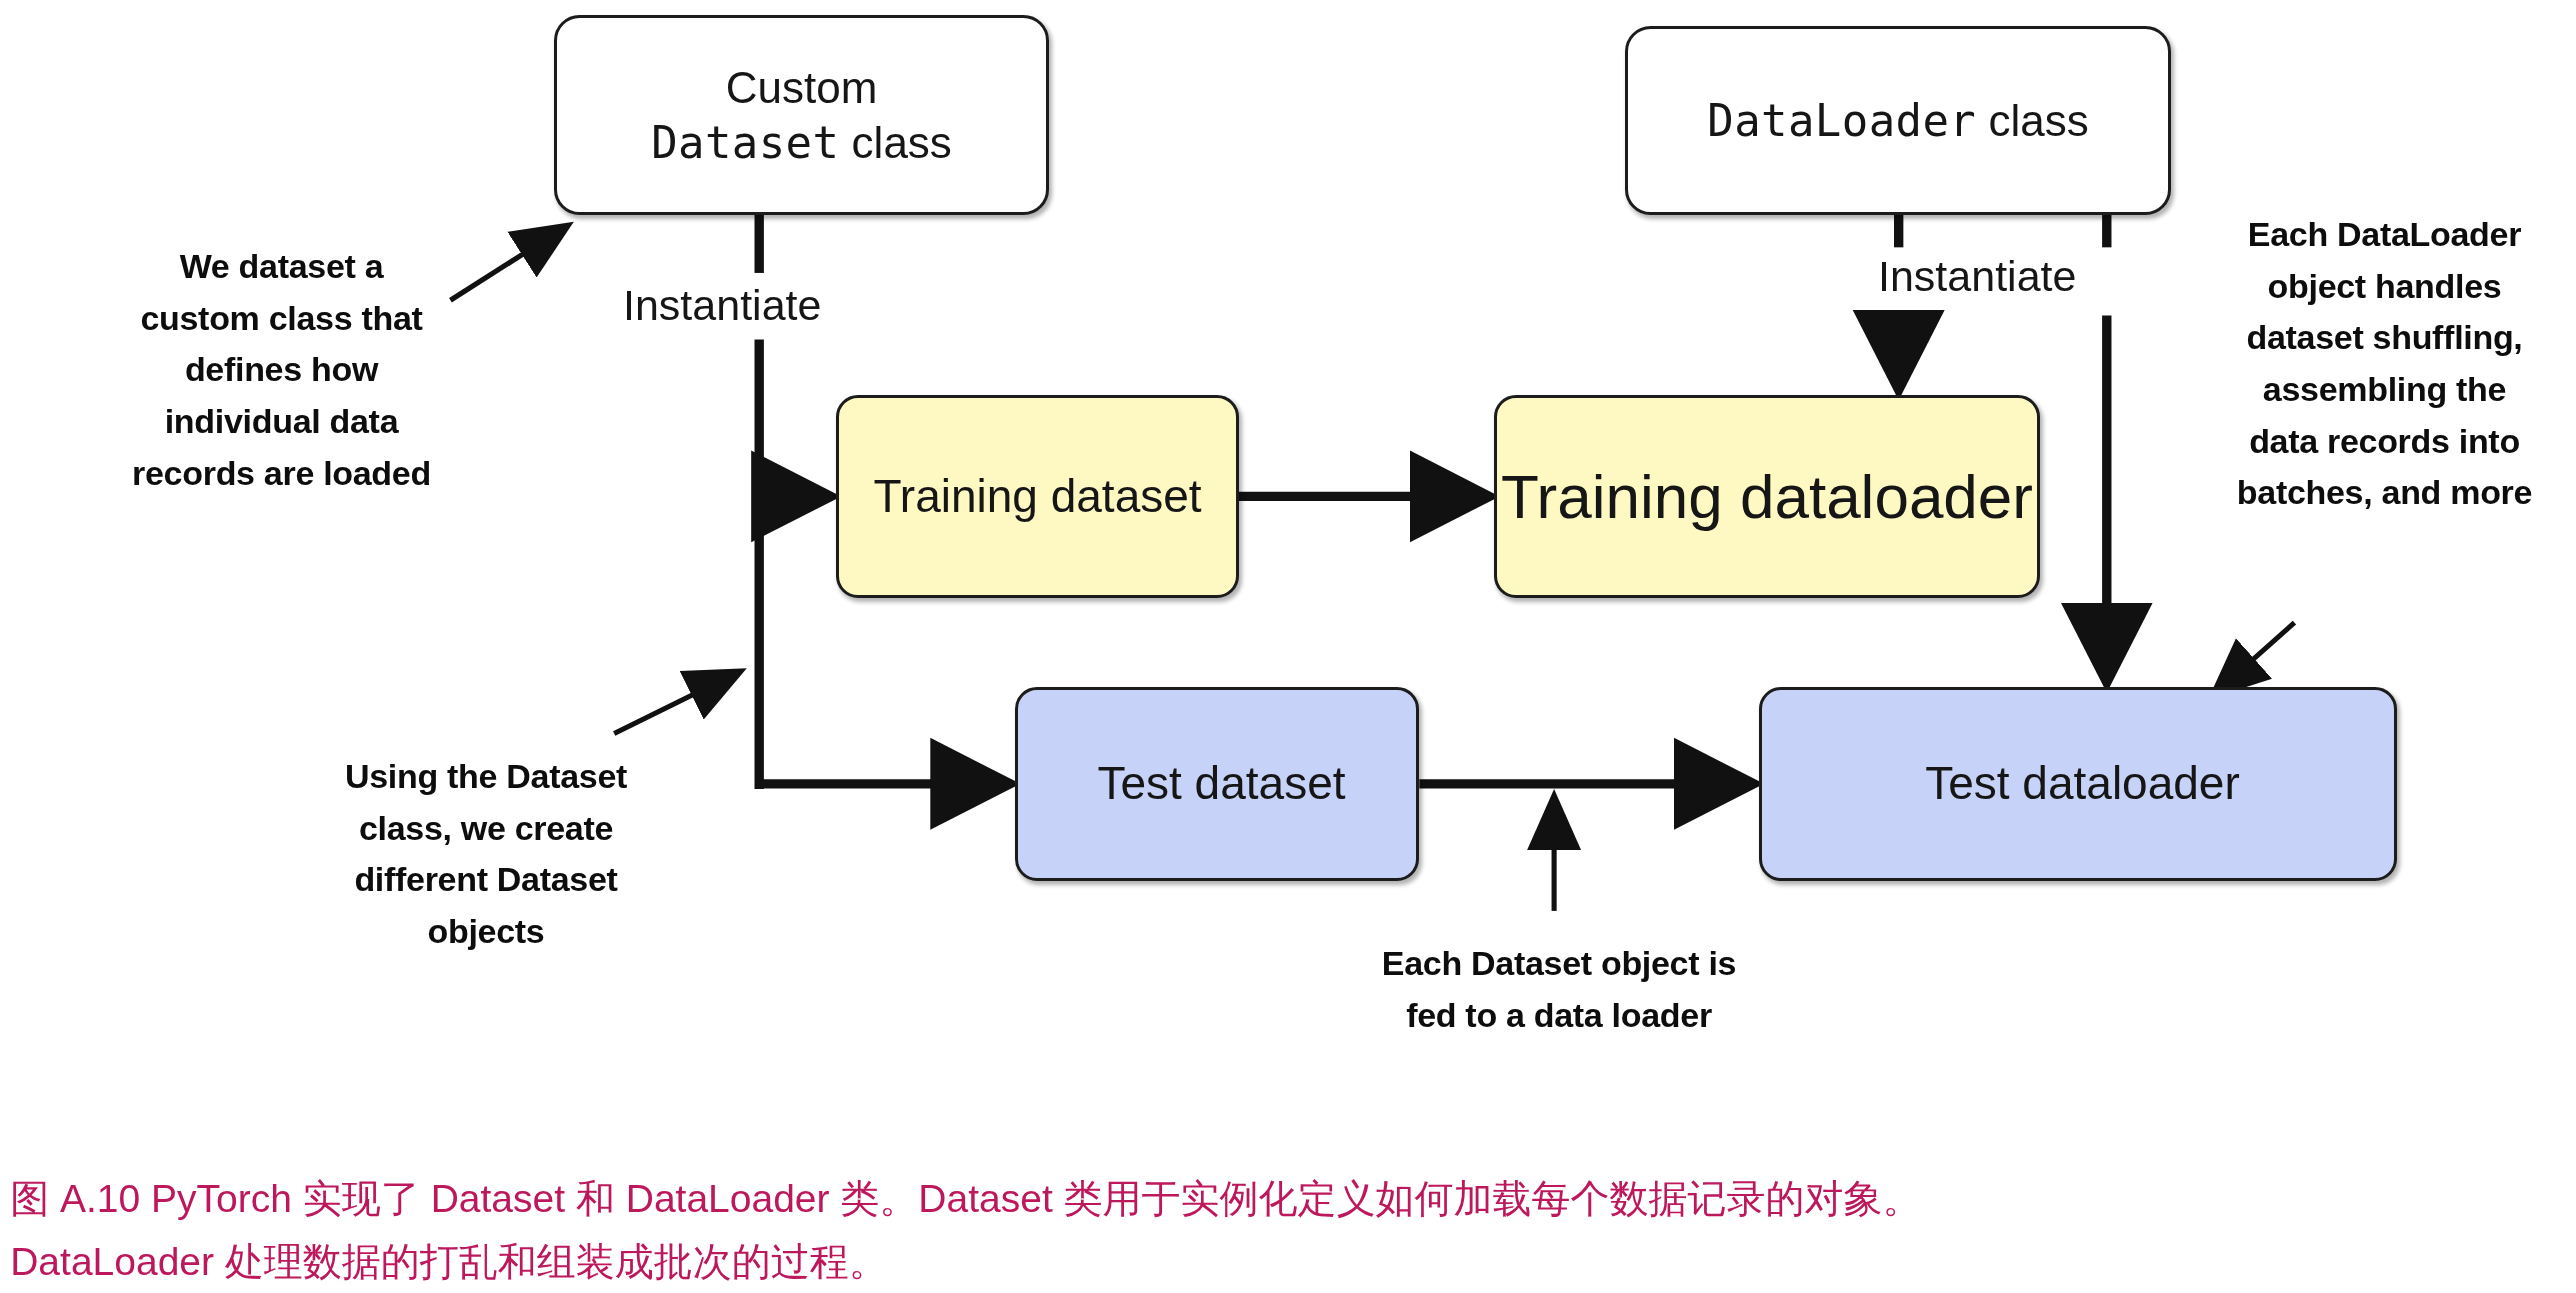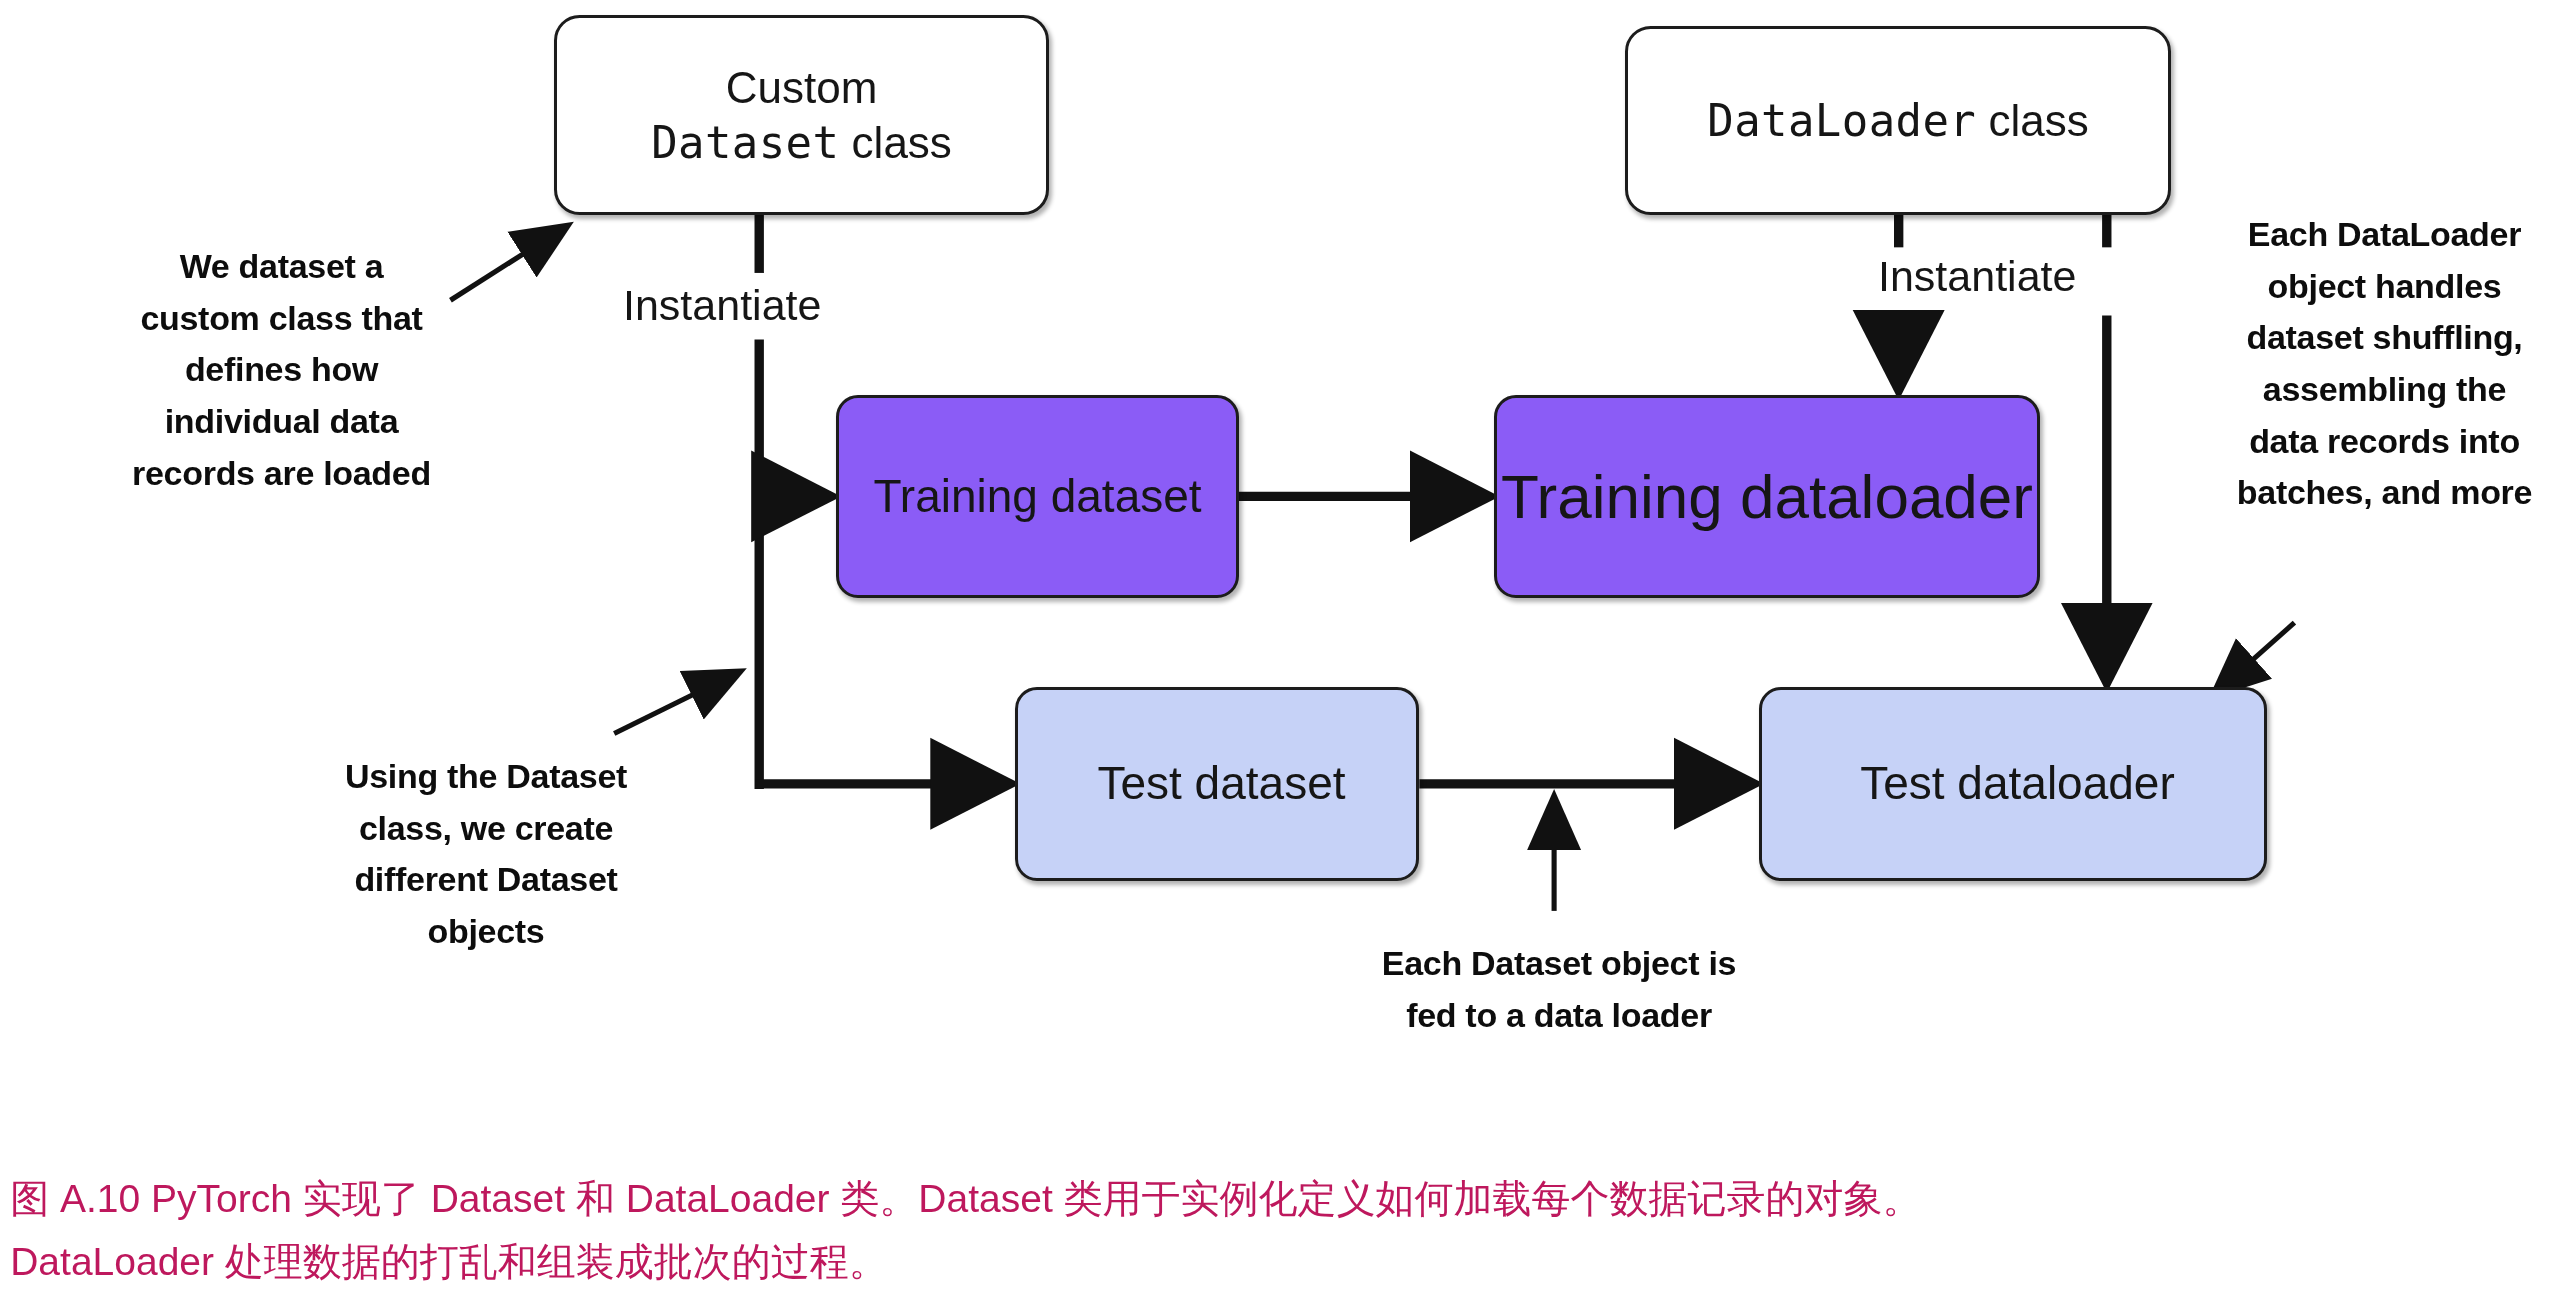--- a/index.html
+++ b/index.html
@@ -15,35 +15,35 @@
   .node{
     position:absolute;box-sizing:border-box;
     display:flex;align-items:center;justify-content:center;
     border:3.4px solid #1c1c1c;border-radius:22px;
     box-shadow:2.6px 3.4px 4.3px rgba(0,0,0,.30);
     text-align:center;line-height:1.25;
   }
   .node .lbl{color:#161616;}
 
   .node.white{background:#ffffff;border-radius:25.6px;}
-  .node.lightblue{background:#8b5cf6;}
+  .node.lightblue{background:#fef9c3;}
   .node.periwinkle{background:#c6d2f7;padding-left:9px;}
 
   .mono{font-family:"DejaVu Sans Mono","Liberation Mono",monospace;letter-spacing:0.4px;}
   .sans{font-family:"Liberation Sans","DejaVu Sans",sans-serif;}
 
   
   #node-custom-dataset-class{left:554px;top:15.4px;width:495px;height:200px;font-size:44px;}
   #node-dataloader-class{left:1625px;top:25.6px;width:546px;height:189px;font-size:44px;justify-content:center;}
 
   
   #node-training-dataset{left:836px;top:395px;width:403px;height:203px;font-size:46px;}
   #node-training-dataloader{left:1494px;top:395px;width:546px;height:203px;font-size:62px;}
   #node-test-dataset{left:1015px;top:687px;width:404px;height:194px;font-size:46px;}
-  #node-test-dataloader{left:1759px;top:687px;width:508px;height:194px;font-size:46px;}
+  #node-test-dataloader{left:1759px;top:687px;width:638px;height:194px;font-size:46px;}
 
   
   .edge-label{
     position:absolute;color:#161616;font-size:43px;white-space:nowrap;
     font-family:"Liberation Sans","DejaVu Sans",sans-serif;
   }
   #label-instantiate-left{left:623px;top:281px;}
   #label-instantiate-right{left:1878px;top:252px;}
 
   

